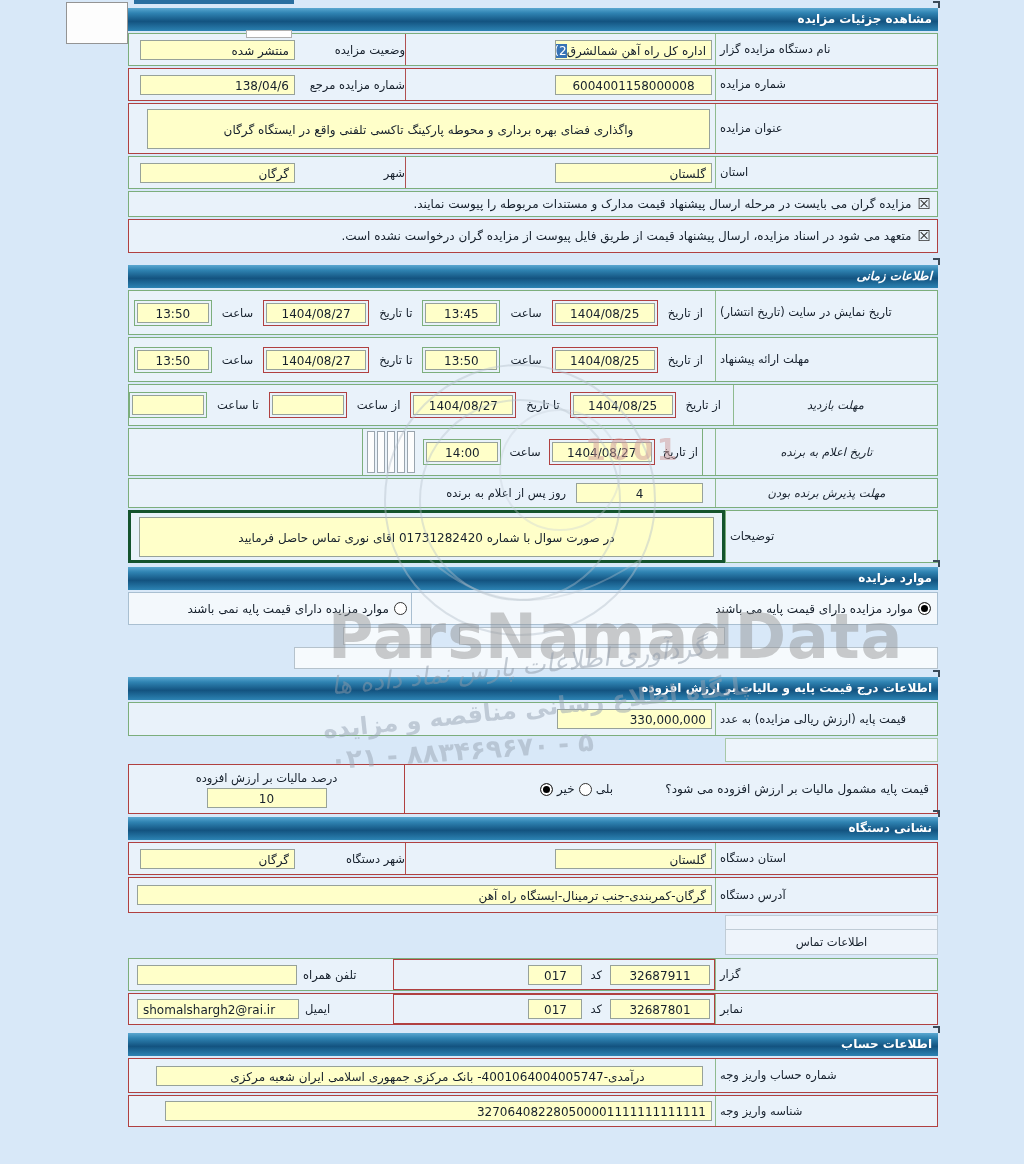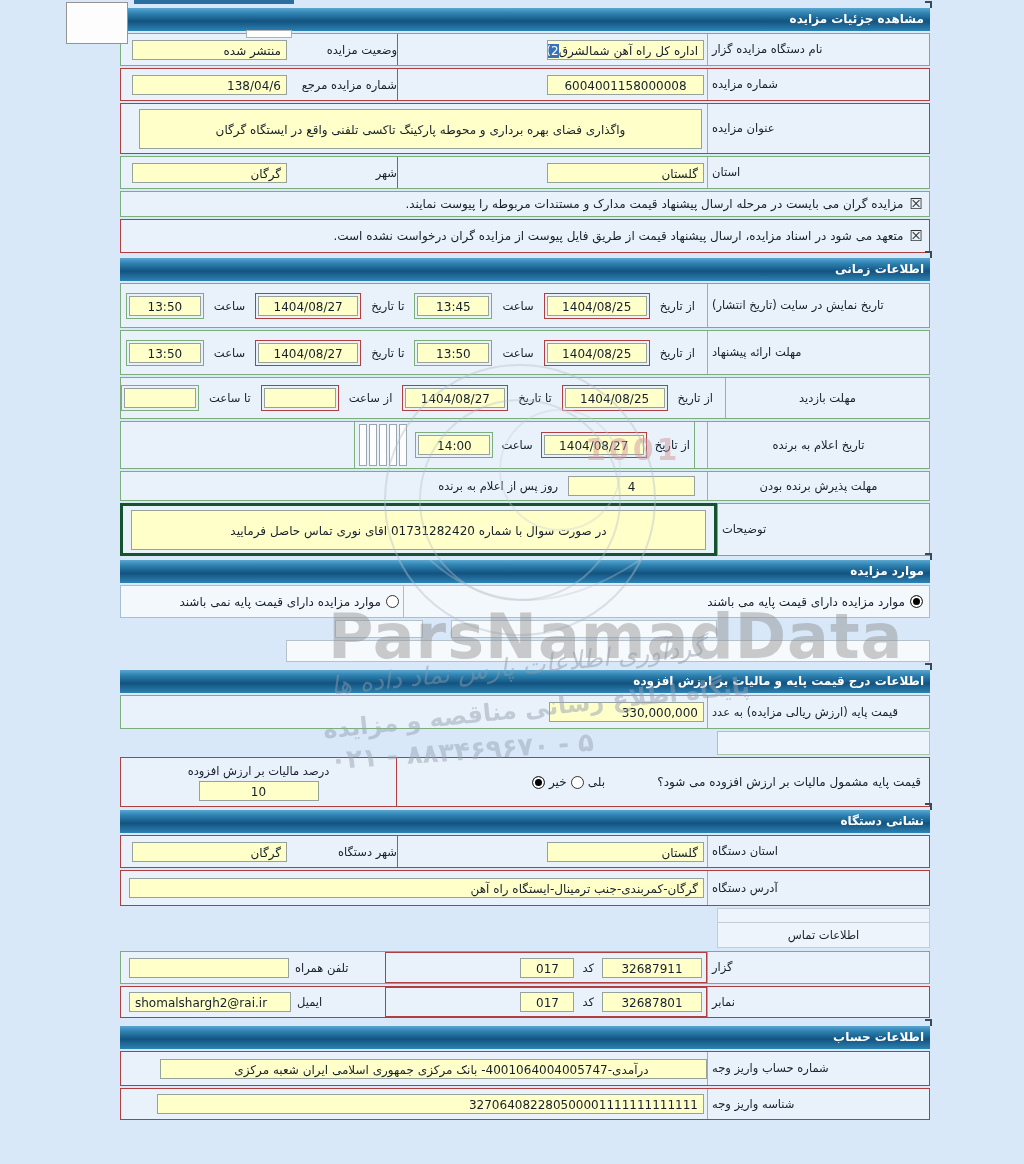--- a/index.html
+++ b/index.html
@@ -1,26 +1,26 @@
 <!DOCTYPE html>
 <html lang="fa"><head>
 <meta charset="utf-8">
 <style>
   html,body{margin:0;padding:0;}
   body{width:1024px;height:1164px;background:#d8e8f8;font-family:"DejaVu Sans",sans-serif;overflow:hidden;position:relative;color:#16202c;}
   .page{position:absolute;inset:0;}
-  .content{position:absolute;left:120px;top:0;width:810px;direction:rtl;font-size:12px;z-index:1;}
+  .content{position:absolute;left:128px;top:0;width:810px;direction:rtl;font-size:12px;z-index:1;}
   
   .secbar{height:23px;line-height:23px;background:linear-gradient(180deg,#5aa7d0 0%,#2f83b2 22%,#135380 58%,#2c83b3 100%);color:#fff;font-weight:bold;font-size:12px;padding:0 6px;margin-bottom:2px;position:relative;}
   .secbar .tick{position:absolute;top:-7px;right:-2px;width:5px;height:5px;border-top:2px solid #3a4a58;border-right:2px solid #3a4a58;}
   
   .row{display:flex;align-items:center;background:#e9f2fa;border:1px solid #7cae7c;margin-bottom:2px;position:relative;}
   .row.red{border-color:#b04040;}
   .lbl{width:213px;align-self:stretch;display:flex;align-items:center;justify-content:flex-end;border-left:1px solid #8fbb8f;padding:0 4px;font-size:11.5px;line-height:1.25;}
-  .lbl.c{justify-content:center;text-align:center;}
+  .lbl.c{justify-content:center;text-align:center;font-style:italic;}
   .cellval{flex:1;align-self:stretch;display:flex;align-items:center;border-left:1px solid #b05050;}
   .cellval .yf{margin-right:3px;}
   .cellpair{width:276px;display:flex;align-items:center;}
   .plbl{width:104px;text-align:right;padding-left:6px;font-size:11.5px;}
   .yf{background:#ffffc9;border:1px solid #97a29a;height:20px;line-height:20px;padding:0 5px;overflow:hidden;white-space:nowrap;box-sizing:border-box;}
   .tc{text-align:center;}
   .fw{padding:2px;border:1px solid transparent;}
   .fw.r{border-color:#b04040;}
   .fw.g{border-color:#7cae7c;}
   .w100{width:100px;} .w72{width:72px;} .w155{width:155px;} .w157{width:157px;}
@@ -125,21 +125,21 @@
 
     <div class="noterow" style="height:24px;">
       <span class="cb">☒</span>
       <span>مزایده گران می بایست در مرحله ارسال پیشنهاد قیمت مدارک و مستندات مربوطه را پیوست نمایند.</span>
     </div>
     <div class="noterow red" style="height:32px;">
       <span class="cb">☒</span>
       <span>متعهد می شود در اسناد مزایده، ارسال پیشنهاد قیمت از طریق فایل پیوست از مزایده گران درخواست نشده است.</span>
     </div>
 
-    <div class="secbar" style="margin-top:5px;">
+    <div class="secbar" style="margin-top:12px;font-style:italic;">
       <span class="tick"></span>
       <span>اطلاعات زمانی</span>
     </div>
 
     <div class="trow" style="height:43px;">
       <div class="lbl">تاریخ نمایش در سایت (تاریخ انتشار)</div>
       <span class="sml">از تاریخ</span>
       <span class="fw r">
           <span class="yf w100 tc" style="display:block;">1404/08/25</span>
         </span>
@@ -347,21 +347,21 @@
     </div>
 
     <div class="secbar" style="margin-top:8px;">
       <span class="tick"></span>
       <span>اطلاعات حساب</span>
     </div>
 
     <div class="row red" style="height:33px;">
       <div class="lbl">شماره حساب واریز وجه</div>
       <div class="cellval" style="border-left:none;">
-        <div class="yf tc" style="width:547px;margin-right:0;padding-left:21px;">درآمدی-4001064004005747- بانک مرکزی جمهوری اسلامی ایران شعبه مرکزی</div>
+        <div class="yf tc" style="width:547px;margin-right:12px;padding-left:21px;">درآمدی-4001064004005747- بانک مرکزی جمهوری اسلامی ایران شعبه مرکزی</div>
       </div>
     </div>
 
     <div class="row red" style="height:30px;">
       <div class="lbl">شناسه واریز وجه</div>
       <div class="cellval" style="border-left:none;">
         <div class="yf" style="width:547px;margin-right:3px;">327064082280500001111111111111</div>
       </div>
     </div>
 

